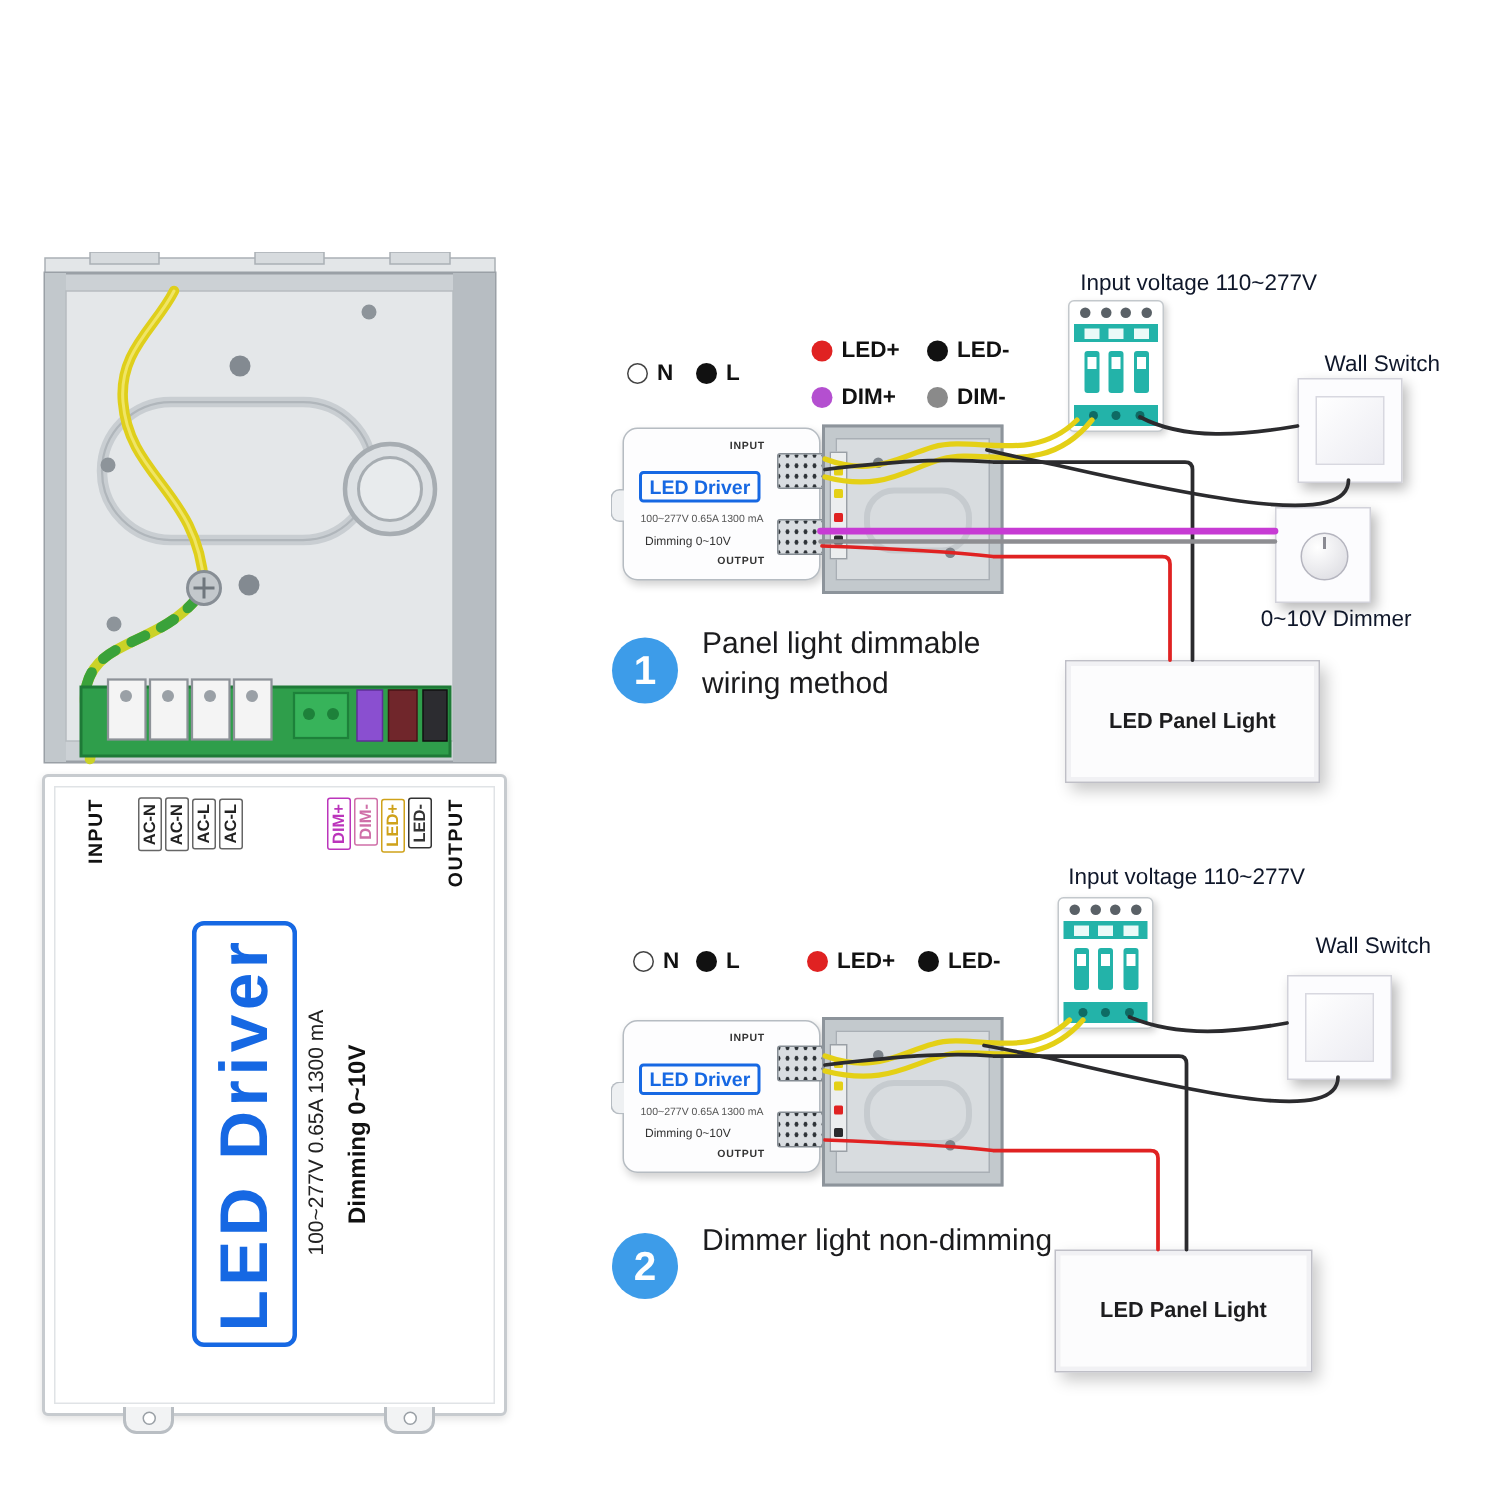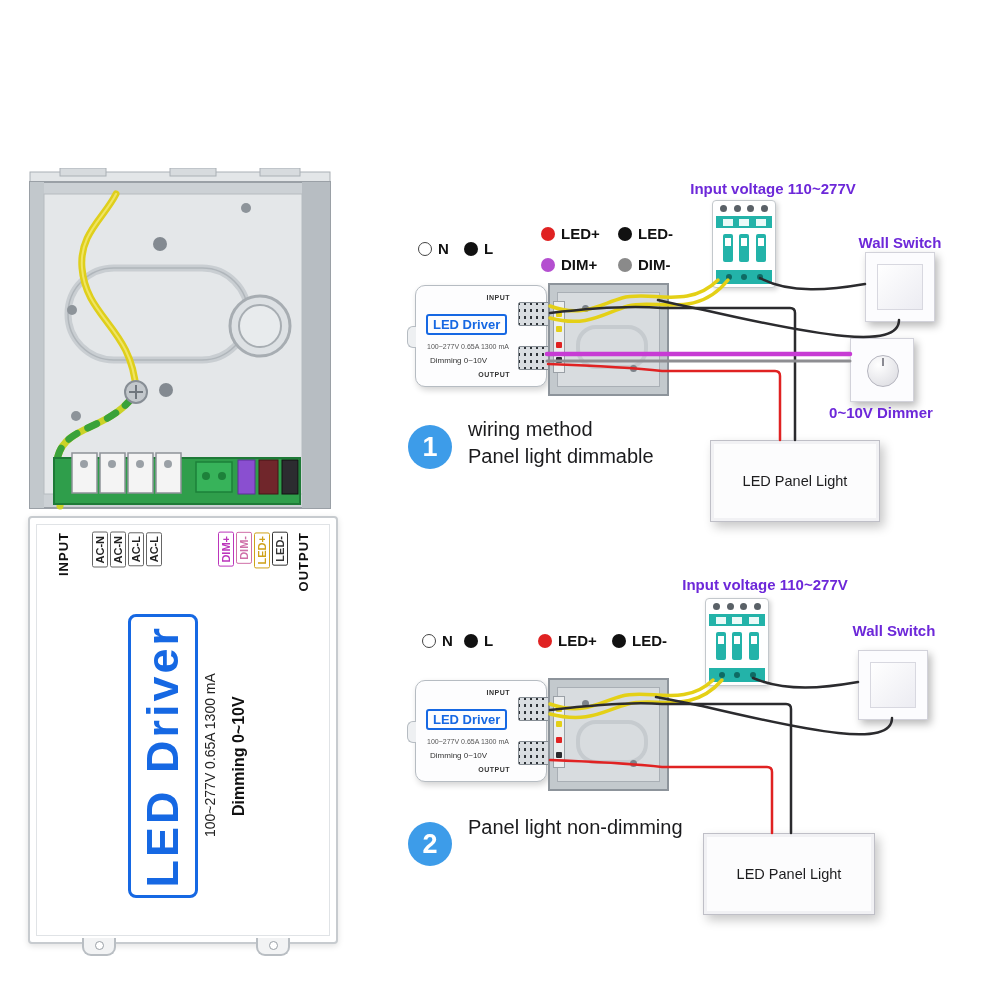--- a/index.html
+++ b/index.html
@@ -25,21 +25,21 @@
   .spec-v{position:absolute;left:172px;top:104px;height:266px;font-size:14px;color:#222;text-align:center;}
   .dim-v{position:absolute;left:200px;top:138px;height:200px;font-size:16px;font-weight:bold;color:#111;text-align:center;}
   .ear{position:absolute;bottom:-14px;width:30px;height:16px;background:#f2f3f4;border:2px solid #b9bec3;border-top:none;border-radius:0 0 9px 9px;}
   .ear::after{content:"";position:absolute;left:50%;top:3px;width:7px;height:7px;margin-left:-4px;border-radius:50%;background:#fff;border:1.5px solid #9aa0a6;}
 
   
   .diagram{position:absolute;width:604px;}
   #d1{left:388px;top:178px;height:352px;}
   #d2{left:388px;top:570px;height:360px;}
   .wires{position:absolute;inset:0;z-index:2;pointer-events:none;}
-  .iv-title,.ws-label,.dimmer-label{position:absolute;font-size:15px;font-weight:bold;color:#6d28d9;text-align:center;z-index:3;}
+  .iv-title,.ws-label,.dimmer-label{position:absolute;font-size:15px;font-weight:normal;color:#0f172a;text-align:right;z-index:3;}
   .legend-item{position:absolute;display:flex;align-items:center;gap:6px;z-index:3;}
   .dot{width:14px;height:14px;border-radius:50%;display:inline-block;box-sizing:border-box;}
   .dot.ring{border:1.5px solid #444;}
   .legend-label{font-size:15px;font-weight:bold;color:#111;}
   .badge{position:absolute;width:44px;height:44px;border-radius:50%;background:#3d9ce9;color:#fff;font-size:27px;font-weight:bold;display:flex;align-items:center;justify-content:center;z-index:3;}
   .caption{position:absolute;font-size:20px;color:#1b1b1d;line-height:27px;width:260px;z-index:3;}
 
   
   .mini-driver{position:absolute;width:130px;height:100px;background:#fdfdfe;border:1.5px solid #b6bcc2;border-radius:10px;box-shadow:2px 3px 6px rgba(0,0,0,.18);z-index:1;}
   .mini-driver::before{content:"";position:absolute;left:-9px;top:40px;width:8px;height:20px;background:#eef0f2;border:1.5px solid #b6bcc2;border-right:none;border-radius:6px 0 0 6px;}
@@ -75,21 +75,21 @@
 
   
   .wswitch{position:absolute;width:68px;height:68px;background:#fcfcfe;border:1px solid #d2d2da;box-shadow:3px 4px 8px rgba(0,0,0,.28);z-index:1;}
   .ws-plate{position:absolute;inset:11px;border:1px solid #d8d8e0;background:linear-gradient(135deg,#ffffff 0%,#ececf2 100%);}
   .dimmer{position:absolute;width:62px;height:62px;background:#fcfcfe;border:1px solid #d2d2da;box-shadow:3px 4px 8px rgba(0,0,0,.28);z-index:1;}
   .knob{position:absolute;left:50%;top:50%;width:30px;height:30px;margin:-15px 0 0 -15px;border-radius:50%;background:radial-gradient(circle at 35% 30%,#ffffff,#d8d8de);border:1px solid #b5b5bf;}
   .knob::after{content:"";position:absolute;left:50%;top:2px;width:2px;height:8px;background:#8a8a92;margin-left:-1px;}
 
   
   .panel-light{position:absolute;background:#fcfcfd;border:1px solid #bfbfc7;box-shadow:4px 5px 10px rgba(0,0,0,.22),inset 0 0 0 3px #f1f1f4;display:flex;align-items:center;justify-content:center;z-index:1;}
-  .panel-light span{font-size:14.5px;font-weight:normal;color:#1d1d1f;text-align:center;}
+  .panel-light span{font-size:14.5px;font-weight:bold;color:#1d1d1f;text-align:center;}
 </style>
 </head>
 <body>
 
 <div class="page">
 
 
   <div class="photo-wrap">
     <svg viewBox="0 0 320 350">
       <rect x="10" y="4" width="300" height="16" fill="#e3e6e8" stroke="#aab0b5"></rect>
@@ -241,22 +241,22 @@
       </div>
     </div>
 
     <div class="dimmer" style="left:462px;top:160px">
         <div class="knob"></div>
       </div>
     <div class="dimmer-label" style="left:433px;top:226px;width:120px">0~10V Dimmer</div>
 
     <div class="badge" style="left:20px;top:247px">1</div>
     <div class="caption" style="left:80px;top:238px">
+      <span style="display:block">Panel light dimmable</span>
       <span style="display:block">wiring method</span>
-      <span style="display:block">Panel light dimmable</span>
     </div>
 
     <div class="panel-light" style="left:322px;top:262px;width:168px;height:80px">
       <span>LED Panel Light</span>
     </div>
 
     <svg class="wires" viewBox="0 0 604 352">
       <path d="M330,102 C300,132 262,112 234,120 C210,127 194,140 162,128" fill="none" stroke="#e4d016" stroke-width="3.5" stroke-linecap="round"></path>
       <path d="M340,102 C308,142 268,120 240,128 C216,135 200,150 162,140" fill="none" stroke="#e4d016" stroke-width="3.5" stroke-linecap="round"></path>
       <path d="M372,100 C402,116 442,112 477,106" fill="none" stroke="#2b2b2e" stroke-width="2.5" stroke-linecap="round"></path>
@@ -334,21 +334,21 @@
       <div class="jb-strip">
         <i style="background:#e4d016"></i>
           <i style="background:#e4d016"></i>
           <i style="background:#e02222"></i>
           <i style="background:#2b2b2e"></i>
       </div>
     </div>
 
     <div class="badge" style="left:20px;top:252px">2</div>
     <div class="caption" style="left:80px;top:244px">
-      <span style="display:block">Panel light non-dimming</span>
+      <span style="display:block">Dimmer light non-dimming</span>
     </div>
 
     <div class="panel-light" style="left:315px;top:263px;width:170px;height:80px">
       <span>LED Panel Light</span>
     </div>
 
     <svg class="wires" viewBox="0 0 604 360">
       <path d="M325,110 C296,138 260,118 234,126 C211,132 196,146 162,134" fill="none" stroke="#e4d016" stroke-width="3.5" stroke-linecap="round"></path>
       <path d="M334,110 C303,146 265,126 240,134 C217,140 201,154 162,144" fill="none" stroke="#e4d016" stroke-width="3.5" stroke-linecap="round"></path>
       <path d="M365,108 C398,122 436,118 470,112" fill="none" stroke="#2b2b2e" stroke-width="2.5" stroke-linecap="round"></path>

